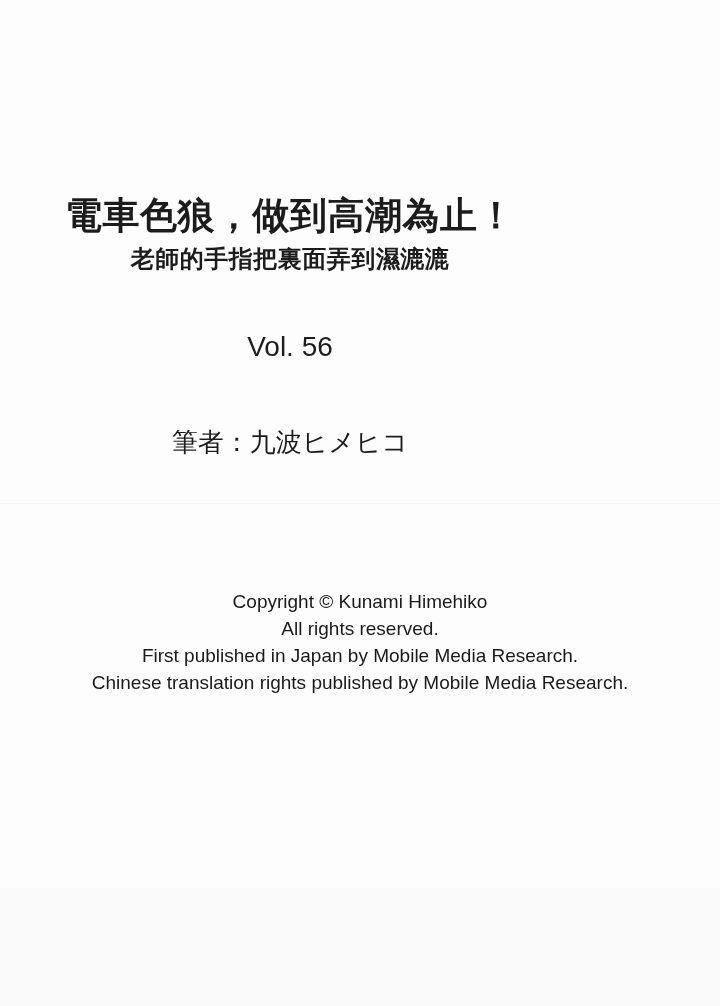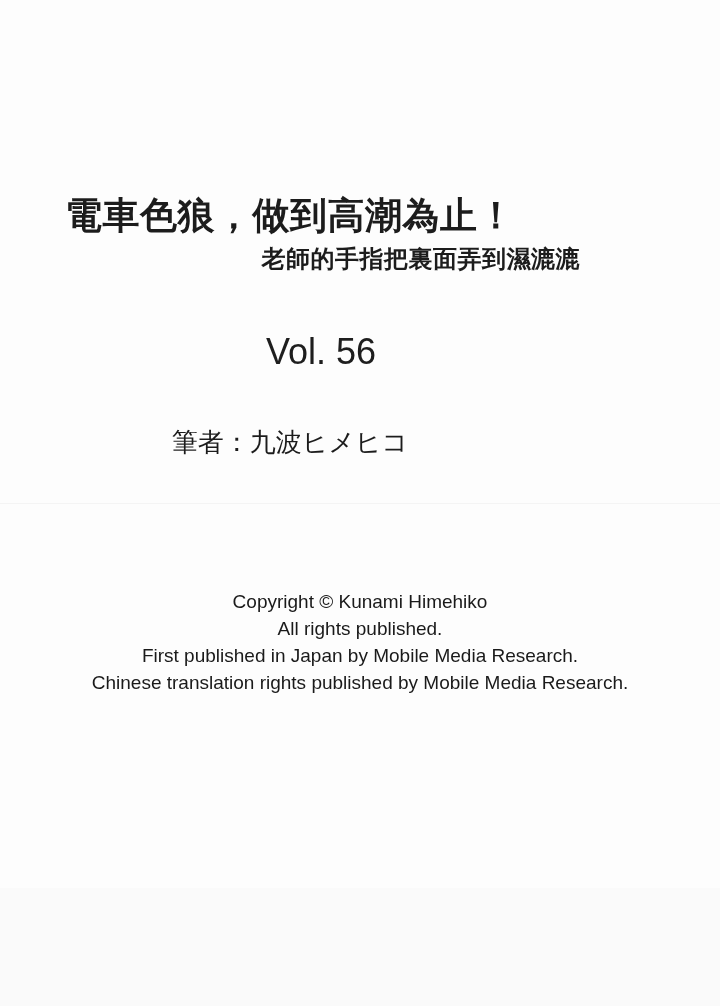--- a/index.html
+++ b/index.html
@@ -27,28 +27,26 @@
     top: 191px;
     font-size: 37px;
     font-weight: 700;
     letter-spacing: 0.5px;
   }
   .subtitle {
     top: 243px;
     font-size: 24px;
     font-weight: 700;
     letter-spacing: 0.5px;
-    text-align: right;
   }
   .volume {
     top: 331px;
-    font-size: 36px;
+    font-size: 28px;
     font-weight: 400;
     color: #1e1e1e;
-    padding-left: 31px;
   }
   .author {
     top: 425px;
     font-size: 26px;
     font-weight: 500;
   }
   .copyright {
     position: absolute;
     top: 588px;
     left: 0;
@@ -86,20 +84,20 @@
   <div class="center-line subtitle">老師的手指把裏面弄到濕漉漉</div>
 
   <div class="center-line volume">Vol. 56</div>
 
   <div class="center-line author">筆者：九波ヒメヒコ</div>
 
   <div class="page-seam"></div>
 
   <div class="copyright">
     <div>Copyright © Kunami Himehiko</div>
-    <div>All rights published.</div>
+    <div>All rights reserved.</div>
     <div>First published in Japan by Mobile Media Research.</div>
     <div>Chinese translation rights published by Mobile Media Research.</div>
   </div>
 
   <div class="bottom-shade"></div>
 
 </div>
 
 </body></html>

